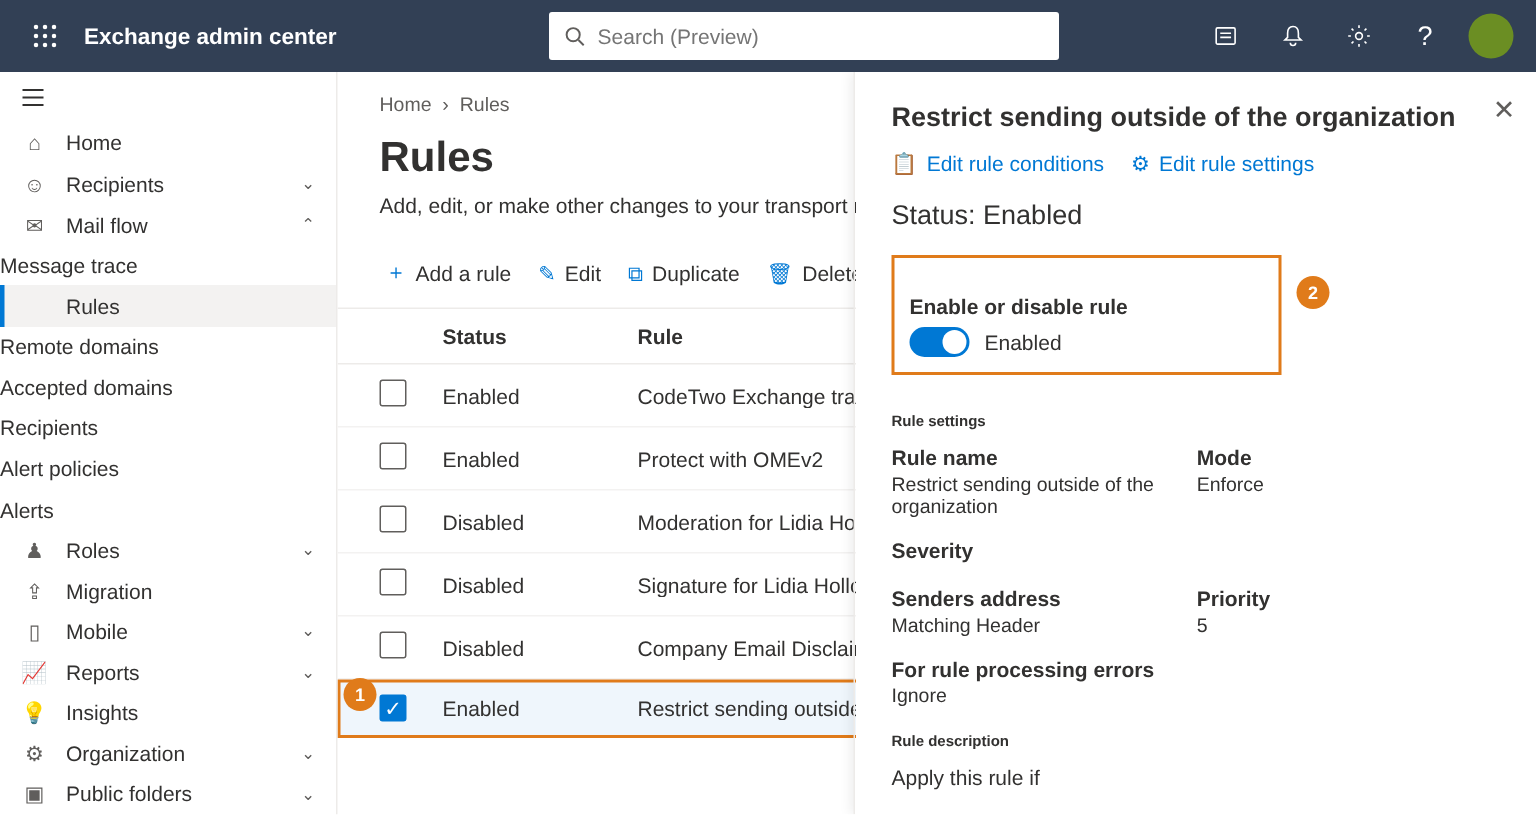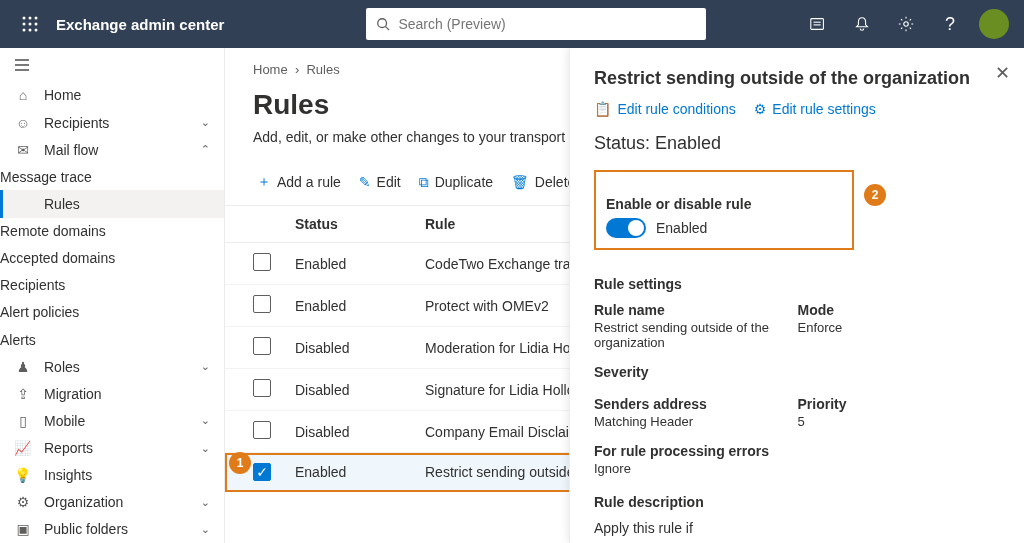--- a/index.html
+++ b/index.html
@@ -56,21 +56,21 @@
   .panel-close { position:absolute; right:14px; top:14px; font-size:18px; cursor:pointer; color:#605e5c;}
   .panel h2 { font-size:18px; font-weight:600; margin-bottom:12px; }
   .panel-links { display:flex; gap:18px; margin-bottom:16px; font-size:14px;}
   .panel-links a { color:#0078d4; text-decoration:none; display:flex; align-items:center; gap:6px;}
   .status-line { font-size:18px; margin-bottom:16px;}
   .toggle-box { border:2px solid #e07b1a; padding:24px 10px 10px; margin-bottom:18px; position:relative; display:inline-block; min-width:260px;}
   .toggle-title { font-size:14px; font-weight:600; margin-bottom:6px;}
   .toggle-row { display:flex; align-items:center; gap:10px;}
   .switch { width:40px; height:20px; border-radius:10px; background:#0078d4; position:relative; cursor:pointer;}
   .switch::after { content:""; position:absolute; right:2px; top:2px; width:16px; height:16px; background:#fff; border-radius:50%; }
-  .section-h { font-weight:600; font-size:14px; margin:8px 0 10px;}
+  .section-h { font-weight:600; font-size:10px; margin:8px 0 10px;}
   .kv { display:flex; gap:1px; margin-bottom:14px; font-size:14px;justify-content:center;}
   .kv .col { flex:1; }
   .kv .lab { font-weight:600; font-size:14px; margin-bottom:2px;}
   .kv .val { font-size:13px; color:#323130;}
 
   svg { display:block; }
 </style>
 </head>
 <body>
 

